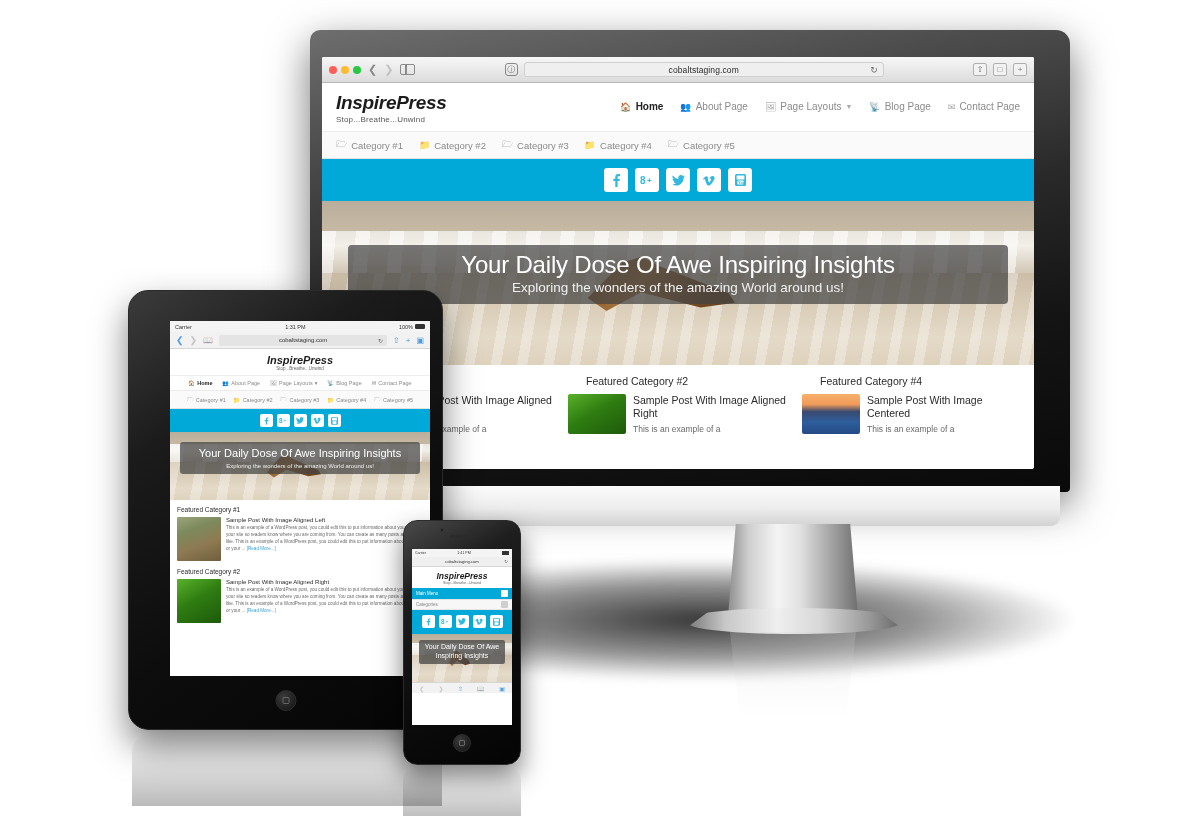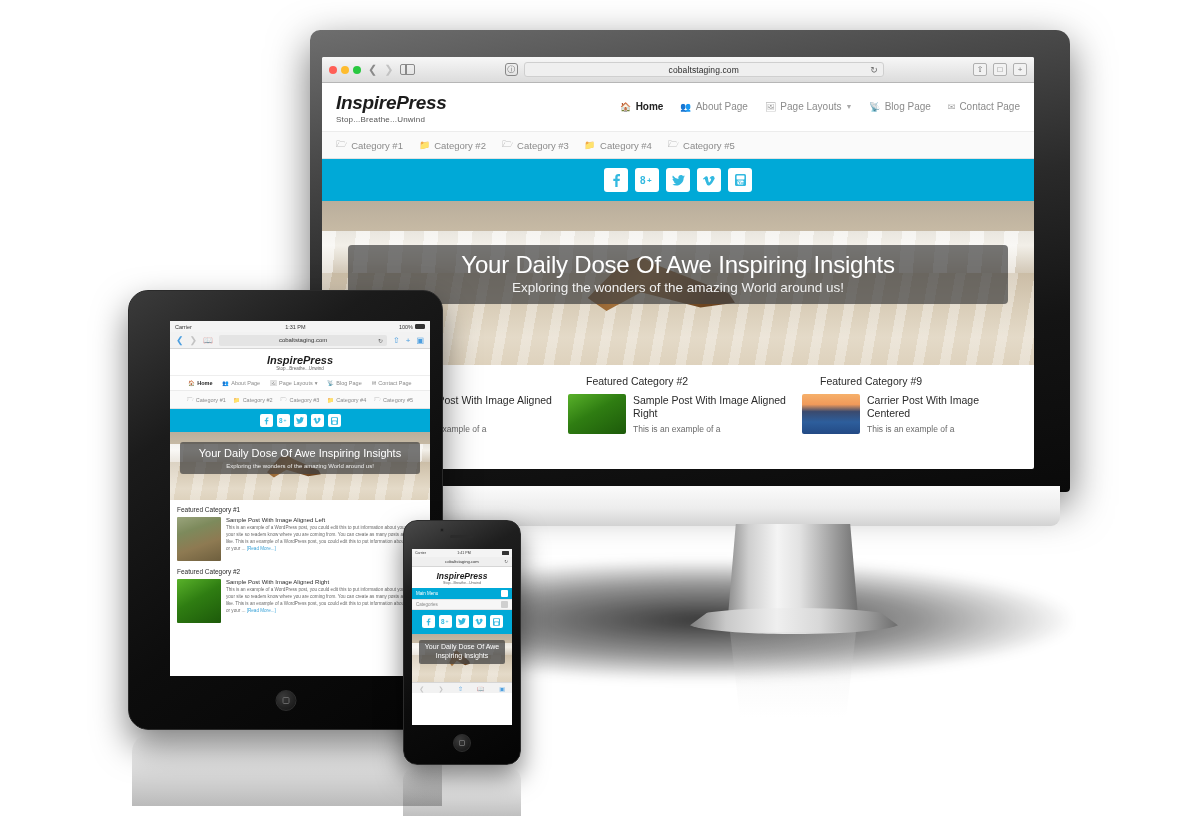--- a/index.html
+++ b/index.html
@@ -406,25 +406,25 @@
           <div class="feat-head">Featured Category #2</div>
           <div class="post">
             <div class="thumb t2"></div>
             <div>
               <div class="post-title">Sample Post With Image Aligned Right</div>
               <div class="post-body">This is an example of a</div>
             </div>
           </div>
         </div>
         <div class="feat-col c3">
-          <div class="feat-head">Featured Category #9</div>
+          <div class="feat-head">Featured Category #4</div>
           <div class="post">
             <div class="thumb t3"></div>
             <div>
-              <div class="post-title">Carrier Post With Image Centered</div>
+              <div class="post-title">Sample Post With Image Centered</div>
               <div class="post-body">This is an example of a</div>
             </div>
           </div>
         </div>
       </div>
 
     </div>
 
     <div class="imac-chin"></div>
     <div class="imac-neck"></div>

